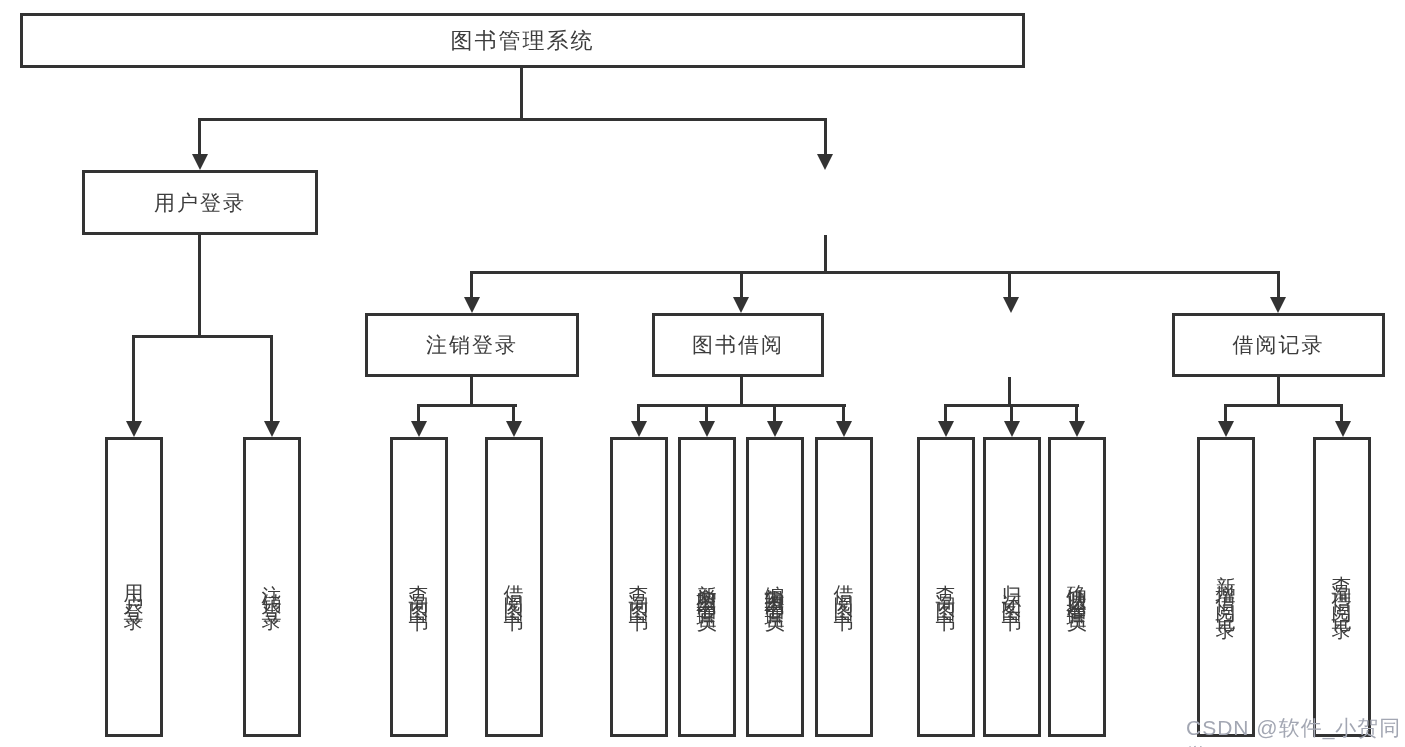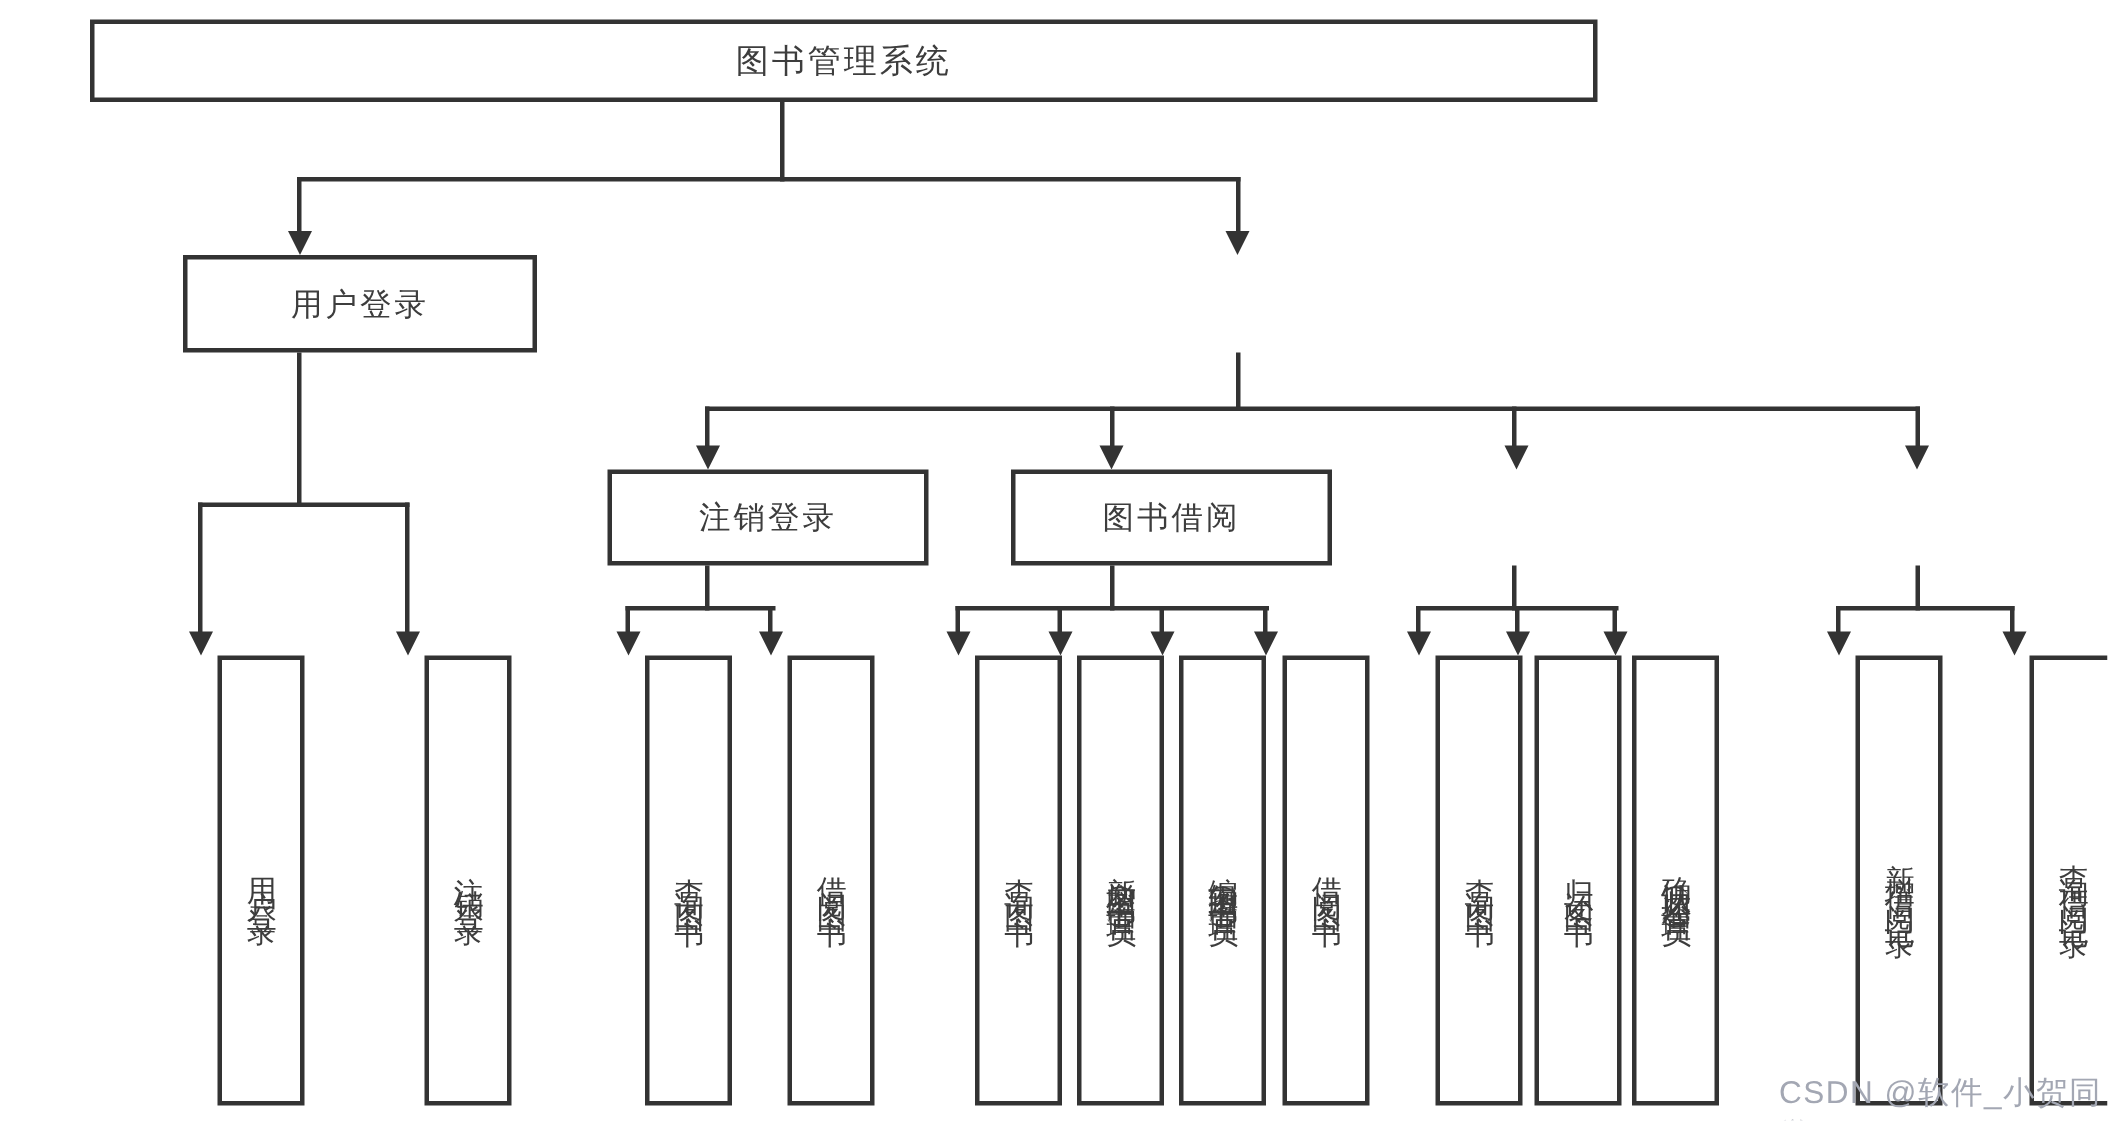--- a/index.html
+++ b/index.html
@@ -2,21 +2,21 @@
 <html><head>
 <meta charset="utf-8">
 <style>
   html,body{margin:0;padding:0;background:#ffffff;}
   .canvas{
     position:relative;width:1405px;height:747px;background:#ffffff;
     font-family:"Liberation Sans",sans-serif;color:#3d3d3d;overflow:hidden;
   }
   .box{
     position:absolute;box-sizing:border-box;border:3px solid #333333;background:#ffffff;
-    display:flex;align-items:center;justify-content:center;margin-left:40px;
+    display:flex;align-items:center;justify-content:center;
   }
   .hnode{font-size:21px;letter-spacing:2px;}
   .rootnode{font-size:22px;letter-spacing:2px;}
   .vtext{
     writing-mode:vertical-lr;text-orientation:mixed;
     font-size:20px;letter-spacing:9px;line-height:1;white-space:nowrap;
   }
   .vtext.long{letter-spacing:4px;}
   .line{position:absolute;background:#333333;}
   .arrow{
@@ -63,22 +63,25 @@
   <div class="line" style="left:1008px;top:271px;width:3px;height:30px"></div>
   <div class="line" style="left:1277px;top:271px;width:3px;height:30px"></div>
   <div class="arrow" style="left:464px;top:297px"></div>
   <div class="arrow" style="left:733px;top:297px"></div>
   <div class="arrow" style="left:1003px;top:297px"></div>
   <div class="arrow" style="left:1270px;top:297px"></div>
 
   <div class="box hnode" style="left:365px;top:313px;width:214px;height:64px">
     <span>注销登录</span>
   </div>
-  <div class="box hnode" style="left:634px;top:313px;width:214px;height:64px">
+  <div class="box hnode" style="left:652px;top:313px;width:172px;height:64px">
     <span>图书借阅</span>
+  </div>
+  <div class="box hnode" style="left:1172px;top:313px;width:213px;height:64px">
+    <span>借阅记录</span>
   </div>
 
   <div class="line" style="left:470px;top:377px;width:3px;height:30px"></div>
   <div class="line" style="left:417px;top:404px;width:100px;height:3px"></div>
   <div class="line" style="left:417px;top:404px;width:3px;height:21px"></div>
   <div class="line" style="left:512px;top:404px;width:3px;height:21px"></div>
   <div class="arrow" style="left:411px;top:421px"></div>
   <div class="arrow" style="left:506px;top:421px"></div>
 
   <div class="line" style="left:740px;top:377px;width:3px;height:30px"></div>

